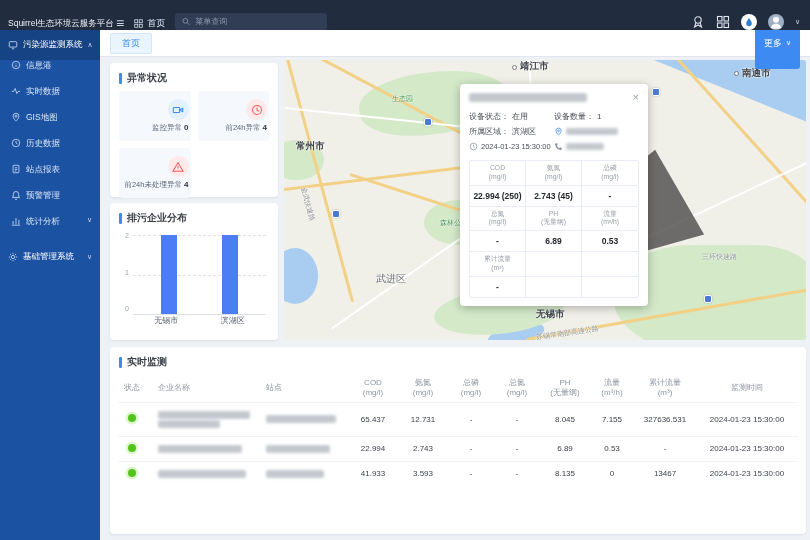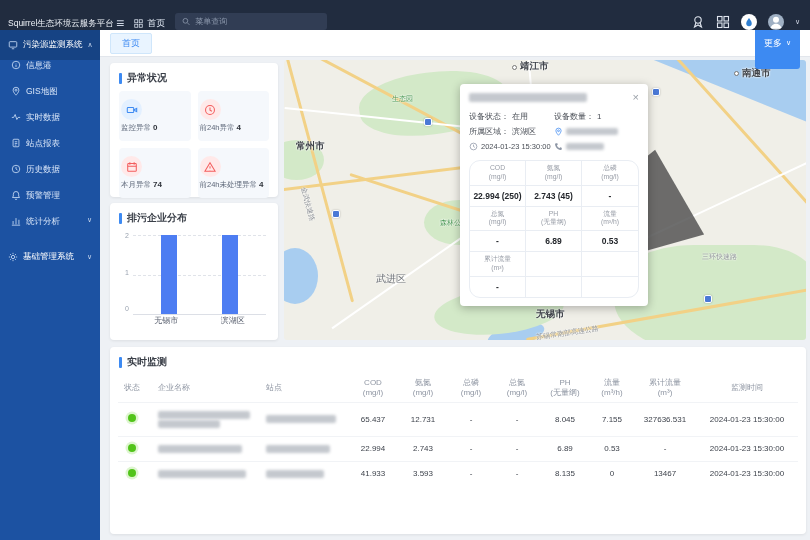--- a/index.html
+++ b/index.html
@@ -35,21 +35,21 @@
   .more-btn .chev{color:#fff;margin:0}
 
   
   .card{position:absolute;background:#fff;border-radius:4px;box-shadow:0 1px 3px rgba(0,0,0,.08)}
   .card-title{display:flex;align-items:center;gap:5px;font-size:10px;font-weight:bold;color:#3a3f48;padding:8px 9px 6px}
   .tbar{width:3px;height:11px;background:#3d8af2;border-radius:1px;flex:none}
 
   
   #card-abnormal{left:110px;top:63px;width:168px;height:134px}
   .tiles{display:grid;grid-template-columns:1fr 1fr;gap:7px;padding:0 9px}
-  .tile{background:#f5f8fc;border-radius:4px;height:50px;display:flex;flex-direction:column;align-items:flex-start;justify-content:center;gap:3px;cursor:pointer;padding:2px;text-align:center}
+  .tile{background:#f5f8fc;border-radius:4px;height:50px;display:flex;flex-direction:column;align-items:flex-end;justify-content:center;gap:3px;cursor:pointer;padding:2px;text-align:center}
   .tile-icon{width:21px;height:21px;border-radius:50%;display:flex;align-items:center;justify-content:center;flex:none}
   .tile-icon.blue{background:#e3f0ff;color:#3d8af2}
   .tile-icon.red{background:#ffe9e9;color:#f35d5d}
   .tile-label{font-size:7.5px;color:#5c6678;line-height:1.15}
   .tile-count{color:#2f333b;font-weight:bold;font-size:8px}
 
   
   #card-chart{left:110px;top:203px;width:168px;height:137px}
   .chart-wrap{display:flex;padding:4px 12px 0 8px}
   .yaxis{width:11px;display:flex;flex-direction:column;justify-content:space-between;align-items:flex-end;font-size:7px;color:#9aa3b0;height:80px;transform:translateY(-3px);flex:none}
@@ -76,21 +76,21 @@
   .station-dot{position:absolute;left:181px;top:236px;width:8px;height:8px;border-radius:50%;background:#2f6fe4;border:1.5px solid #fff;box-shadow:0 0 3px rgba(0,0,0,.4);z-index:4;cursor:pointer}
 
   
   #popup{position:absolute;left:176px;top:24px;width:188px;background:#fff;border-radius:4px;box-shadow:0 2px 10px rgba(0,0,0,.28);padding:8px 9px;z-index:6}
   .p-title-row{display:flex;align-items:center;justify-content:space-between;margin-bottom:6px}
   .p-close{color:#9aa0a8;font-size:11px;cursor:pointer;line-height:1}
   .blurline{background:#c4c8ce;border-radius:2px;filter:blur(1.5px)}
   .p-row{display:flex;font-size:8px;color:#4a4f57;line-height:15px}
   .p-cell{flex:1;display:flex;align-items:center;gap:3px;min-width:0}
   .p-ico{width:9px;height:9px;flex:none}
-  .p-grid{margin-top:6px;border:1px solid #e9edf3;border-radius:11px;display:grid;grid-template-columns:1fr 1fr 1fr}
+  .p-grid{margin-top:6px;border:1px solid #e9edf3;border-radius:2px;display:grid;grid-template-columns:1fr 1fr 1fr}
   .p-grid>div{border-right:1px solid #e9edf3;border-bottom:1px solid #e9edf3;text-align:center}
   .p-grid>div:nth-child(3n){border-right:none}
   .p-grid>div:nth-last-child(-n+3){border-bottom:none}
   .p-lab{font-size:6.8px;color:#979ca6;line-height:1.3;padding:3px 1px}
   .p-val{font-size:8.5px;font-weight:bold;color:#23262b;padding:5px 1px}
 
   
   #card-monitor{left:110px;top:347px;width:696px;height:187px;overflow:hidden}
   table{width:680px;margin:0 8px;border-collapse:collapse;table-layout:fixed;font-size:8px}
   th{color:#8f96a3;font-weight:normal;padding:3px 1px;line-height:1.3;text-align:center}
@@ -159,44 +159,44 @@
   </div>
   <div class="menu-item">
     <svg class="mi-icon" viewBox="0 0 12 12" fill="none" stroke="currentColor">
         <circle cx="6" cy="6" r="4.5"></circle>
         <path d="M6 5.5v3M6 3.6v.5"></path>
       </svg>
     <span>信息港</span>
   </div>
   <div class="menu-item">
     <svg class="mi-icon" viewBox="0 0 12 12" fill="none" stroke="currentColor">
+        <path d="M1 6.5h2.2L5 3l2 6 1.6-2.5H11"></path>
+      </svg>
+    <span>实时数据</span>
+  </div>
+  <div class="menu-item">
+    <svg class="mi-icon" viewBox="0 0 12 12" fill="none" stroke="currentColor">
         <path d="M6 1.5a3.5 3.5 0 0 0-3.5 3.5C2.5 7.5 6 11 6 11s3.5-3.5 3.5-6A3.5 3.5 0 0 0 6 1.5z"></path>
         <circle cx="6" cy="5" r="1.2"></circle>
       </svg>
     <span>GIS地图</span>
   </div>
   <div class="menu-item">
     <svg class="mi-icon" viewBox="0 0 12 12" fill="none" stroke="currentColor">
-        <path d="M1 6.5h2.2L5 3l2 6 1.6-2.5H11"></path>
-      </svg>
-    <span>实时数据</span>
+        <circle cx="6" cy="6" r="4.5"></circle>
+        <path d="M6 3.5V6l1.8 1.2"></path>
+      </svg>
+    <span>历史数据</span>
   </div>
   <div class="menu-item">
     <svg class="mi-icon" viewBox="0 0 12 12" fill="none" stroke="currentColor">
         <rect x="2.5" y="1.5" width="7" height="9" rx="1"></rect>
         <path d="M4.5 4.5h3M4.5 6.5h3M4.5 8.5h2"></path>
       </svg>
     <span>站点报表</span>
-  </div>
-  <div class="menu-item">
-    <svg class="mi-icon" viewBox="0 0 12 12" fill="none" stroke="currentColor">
-        <circle cx="6" cy="6" r="4.5"></circle>
-        <path d="M6 3.5V6l1.8 1.2"></path>
-      </svg>
-    <span>历史数据</span>
   </div>
   <div class="menu-item">
     <svg class="mi-icon" viewBox="0 0 12 12" fill="none" stroke="currentColor">
         <path d="M6 1.8a3.2 3.2 0 0 0-3.2 3.2v2.2L1.8 9h8.4L9.2 7.2V5A3.2 3.2 0 0 0 6 1.8z"></path>
         <path d="M5 10.5a1 1 0 0 0 2 0"></path>
       </svg>
     <span>预警管理</span>
   </div>
   <div class="menu-item">
     <svg class="mi-icon" viewBox="0 0 12 12" fill="none" stroke="currentColor">
@@ -239,29 +239,20 @@
       <span class="tile-label"><span>监控异常</span> <span class="tile-count">0</span></span>
     </div>
     <div class="tile">
       <span class="tile-icon red">
         <svg width="12" height="12" viewBox="0 0 14 14" fill="none" stroke="currentColor" stroke-width="1.2">
             <circle cx="7" cy="7" r="5.2"></circle>
             <path d="M7 4v3.2L9.2 8.5"></path>
           </svg>
       </span>
       <span class="tile-label"><span>前24h异常</span> <span class="tile-count">4</span></span>
-    </div>
-    <div class="tile">
-      <span class="tile-icon red">
-        <svg width="12" height="12" viewBox="0 0 14 14" fill="none" stroke="currentColor" stroke-width="1.2">
-            <rect x="2" y="3" width="10" height="9" rx="1"></rect>
-            <path d="M2 6h10M4.5 1.5v3M9.5 1.5v3"></path>
-          </svg>
-      </span>
-      <span class="tile-label"><span>本月异常</span> <span class="tile-count">74</span></span>
     </div>
     <div class="tile">
       <span class="tile-icon red">
         <svg width="12" height="12" viewBox="0 0 14 14" fill="none" stroke="currentColor" stroke-width="1.2">
             <path d="M7 2l6 10H1z"></path>
             <path d="M7 6.2v2.6M7 10.4v.4"></path>
           </svg>
       </span>
       <span class="tile-label"><span>前24h未处理异常</span> <span class="tile-count">4</span></span>
     </div>

